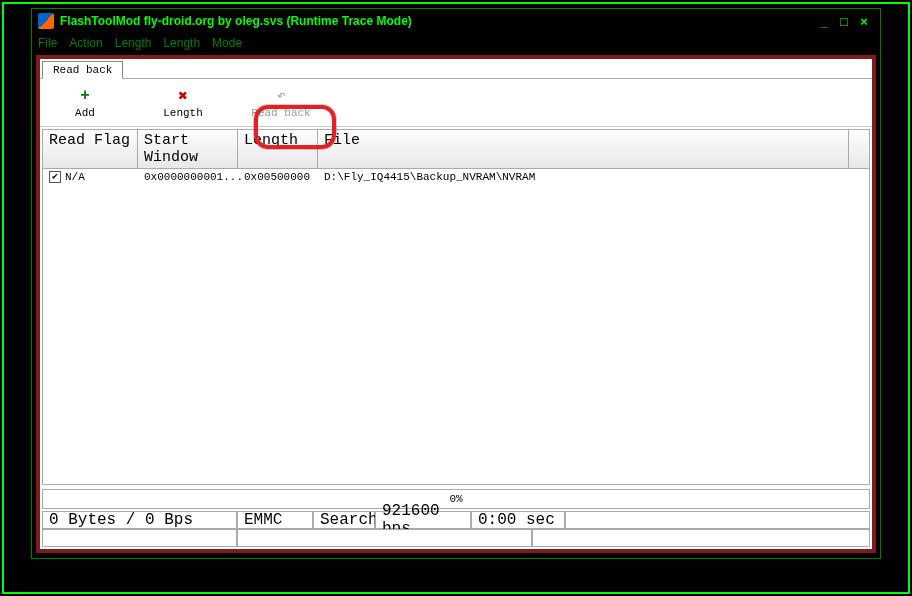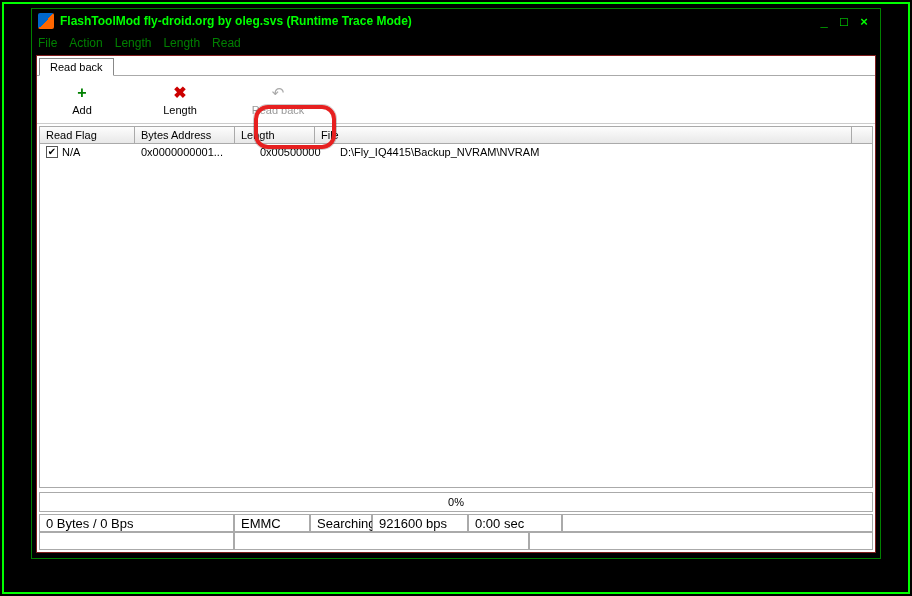--- a/index.html
+++ b/index.html
@@ -59,24 +59,25 @@
     padding: 0 6px;
     gap: 12px;
     color: #008000;
     font-size: 12px;
   }
   .menubar .menu-item { cursor: pointer; }
   .content {
     background: #fff;
     margin: 2px 4px 4px 4px;
     height: 498px;
-    border: 1px solid #7f1d1d;
+    border: 4px solid #7f1d1d;
     display: flex;
     flex-direction: column;
     color: #000;
+    font-family: Liberation Mono, monospace;
   }
   .tabstrip {
     height: 20px;
     display: flex;
     align-items: flex-end;
     padding-left: 2px;
     border-bottom: 1px solid #aaa;
     background: #fff;
   }
   .tab {
@@ -139,38 +140,38 @@
     border: 1px solid #aaa;
     margin: 2px;
     display: flex;
     flex-direction: column;
     overflow: hidden;
   }
   .thead {
     display: flex;
     background: #eee;
     border-bottom: 1px solid #aaa;
-    font-size: 11px;
+    font-size: 15px;
   }
   .th {
     border-right: 1px solid #aaa;
     padding: 2px 6px;
     background: linear-gradient(#fdfdfd, #e8e8e8);
   }
   .th.c1 { width: 95px; }
   .th.c2 { width: 100px; }
   .th.c3 { width: 80px; }
   .th.c4 { flex: 1; }
   .th.c5 { width: 20px; border-right: none; }
   .tbody { flex: 1; background: #fff; overflow: auto; }
   .trow { display: flex; font-size: 11px; padding: 1px 0; }
   .td { padding: 1px 6px; }
   .td.c1 { width: 95px; display:flex; align-items:center; gap:4px;}
   .td.c2 { width: 100px; }
-  .td.c3 { width: 80px; margin-left: 19px; }
+  .td.c3 { width: 80px; }
   .td.c4 { flex: 1; }
   .chk {
     width: 12px; height: 12px;
     border: 1px solid #555;
     display: inline-flex;
     align-items: center; justify-content: center;
     font-size: 10px;
     line-height: 1;
   }
   .progress-area {
@@ -183,21 +184,21 @@
     font-size: 11px;
   }
   .status-area {
     display: flex;
     flex-direction: column;
     margin: 0 2px 2px 2px;
   }
   .status-row {
     display: flex;
     height: 18px;
-    font-size: 13px;
+    font-size: 16px;
   }
   .status-cell {
     border: 1px solid #aaa;
     padding: 1px 6px;
     display: flex;
     align-items: center;
     background: #fff;
   }
 </style>
 </head>
@@ -213,21 +214,21 @@
       <div class="win-btn">_</div>
       <div class="win-btn">□</div>
       <div class="win-btn">×</div>
     </div>
 
     <div class="menubar">
       <span class="menu-item">File</span>
       <span class="menu-item">Action</span>
       <span class="menu-item">Length</span>
       <span class="menu-item">Length</span>
-      <span class="menu-item">Read</span>
+      <span class="menu-item">Mode</span>
     </div>
 
     <div class="content">
 
       <div class="tabstrip">
         <div class="tab">Read back</div>
       </div>
 
       <div class="toolbar">
         <div class="tool-btn">
@@ -240,21 +241,21 @@
         </div>
         <div class="tool-btn disabled">
           <div class="icon icon-readback">↶</div>
           <span>Read back</span>
         </div>
       </div>
 
       <div class="table-area">
         <div class="thead">
           <div class="th c1">Read Flag</div>
-          <div class="th c2">Bytes Address</div>
+          <div class="th c2">Start Window</div>
           <div class="th c3">Length</div>
           <div class="th c4">File</div>
           <div class="th c5"></div>
         </div>
         <div class="tbody">
           <div class="trow">
             <div class="td c1">
               <span class="chk">✔</span>
               <span>N/A</span>
             </div>

